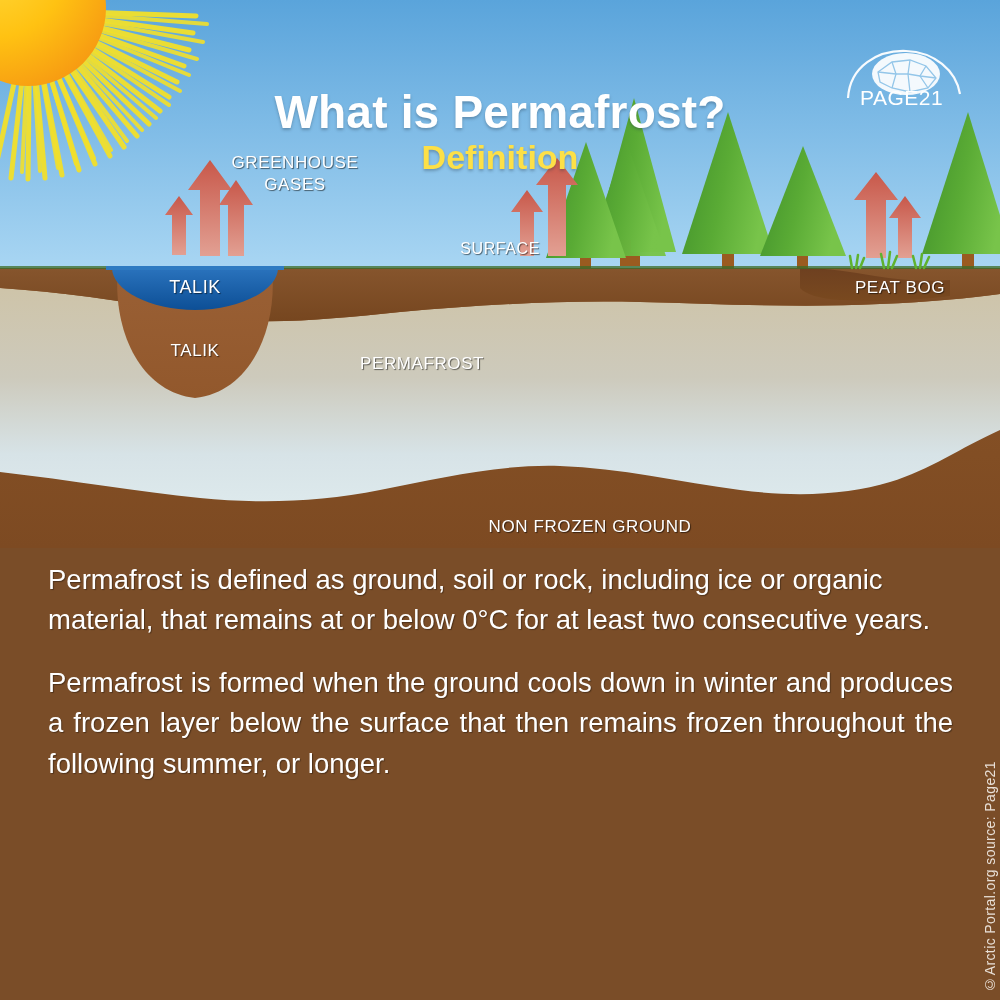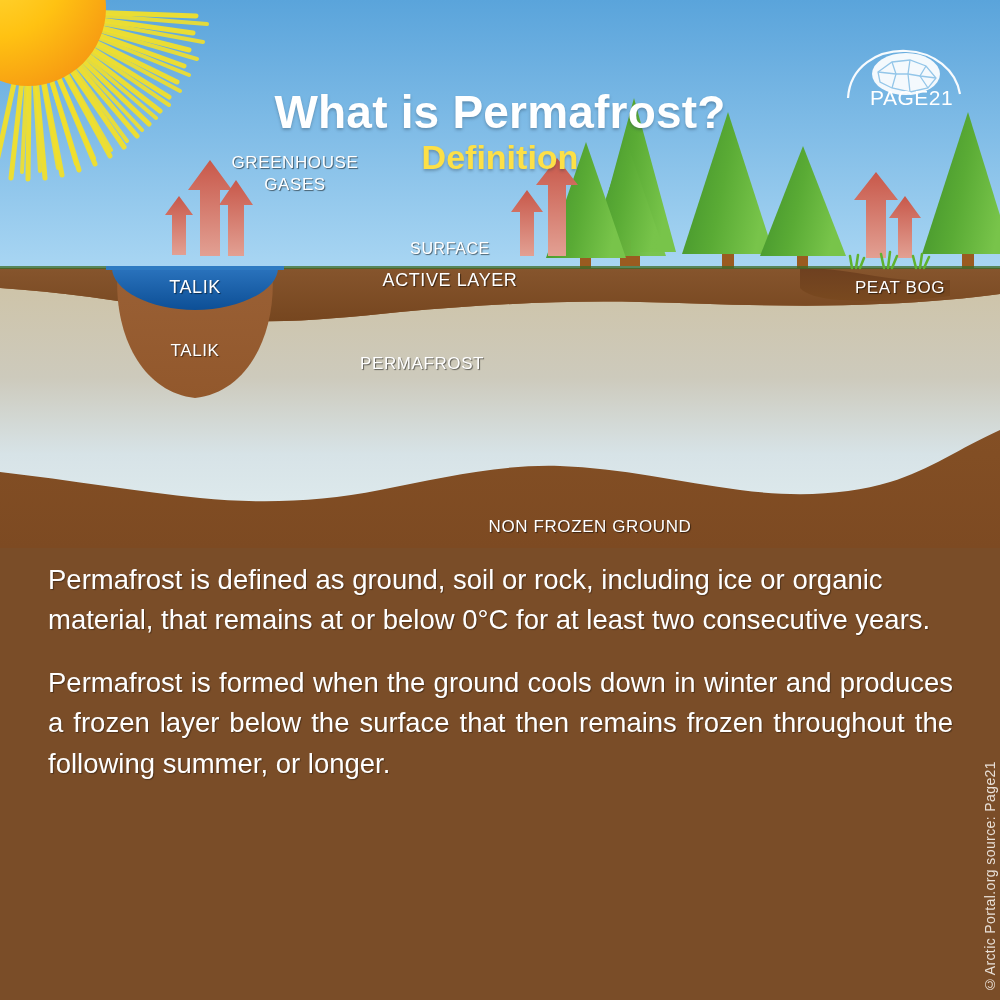--- a/index.html
+++ b/index.html
@@ -58,41 +58,41 @@
   
   #logo {
     position: absolute;
     right: 28px;
     top: 48px;
     width: 128px;
     height: 70px;
   }
   #logo-text {
     position: absolute;
-    left: 26px;
+    left: 16px;
     top: 38px;
     font-size: 21px;
     color: #ffffff;
     letter-spacing: 0.5px;
     font-family: "Liberation Sans", sans-serif;
   }
 
   
   .dlabel {
     position: absolute;
     color: #ffffff;
     font-size: 17px;
     letter-spacing: 0.6px;
     white-space: nowrap;
     text-shadow: 1px 1px 1px rgba(0,0,0,0.55);
     font-family: "Liberation Sans", sans-serif;
   }
 
   #label-ghg       { left: 205px; top: 152px; width: 180px; text-align: center; line-height: 1.3; }
-  #label-surface   { left: 360px; top: 240px; width: 180px; text-align: center; font-size: 16px; }
+  #label-surface   { left: 360px; top: 240px; width: 180px; text-align: right; font-size: 16px; }
   #label-active    { left: 350px; top: 270px; width: 200px; text-align: center; font-size: 18px; }
   #label-lake      { left: 140px; top: 277px; width: 110px; text-align: center; font-size: 18px; }
   #label-talik     { left: 140px; top: 341px; width: 110px; text-align: center; font-size: 17px; }
   #label-permafrost{ left: 360px; top: 354px; width: 190px; text-align: left; font-size: 17px; }
   #label-peatbog   { left: 830px; top: 278px; width: 140px; text-align: center; font-size: 17px; }
   #label-nonfrozen { left: 440px; top: 517px; width: 300px; text-align: center; font-size: 17px; }
 
   
   #text-panel {
     position: absolute;
@@ -330,21 +330,20 @@
       </g>
     </svg>
     <div id="logo-text">PAGE21</div>
   </div>
 
   <div class="dlabel" id="label-ghg">
     <div>GREENHOUSE</div>
     <div>GASES</div>
   </div>
   <div class="dlabel" id="label-surface">SURFACE</div>
-  <div class="dlabel" id="label-active">ACTIVE LAYER</div>
   <div class="dlabel" id="label-lake">TALIK</div>
   <div class="dlabel" id="label-talik">TALIK</div>
   <div class="dlabel" id="label-permafrost">PERMAFROST</div>
   <div class="dlabel" id="label-peatbog">PEAT BOG</div>
   <div class="dlabel" id="label-nonfrozen">NON FROZEN GROUND</div>
 
   <div id="text-panel">
     <p class="para" id="para-1">Permafrost is defined as ground, soil or rock, including ice or organic material, that remains at or below 0°C for at least two consecutive years.</p>
     <p class="para" id="para-3">Permafrost is formed when the ground cools down in winter and produces a frozen layer below the surface that then remains frozen throughout the following summer, or longer.</p>
   </div>

